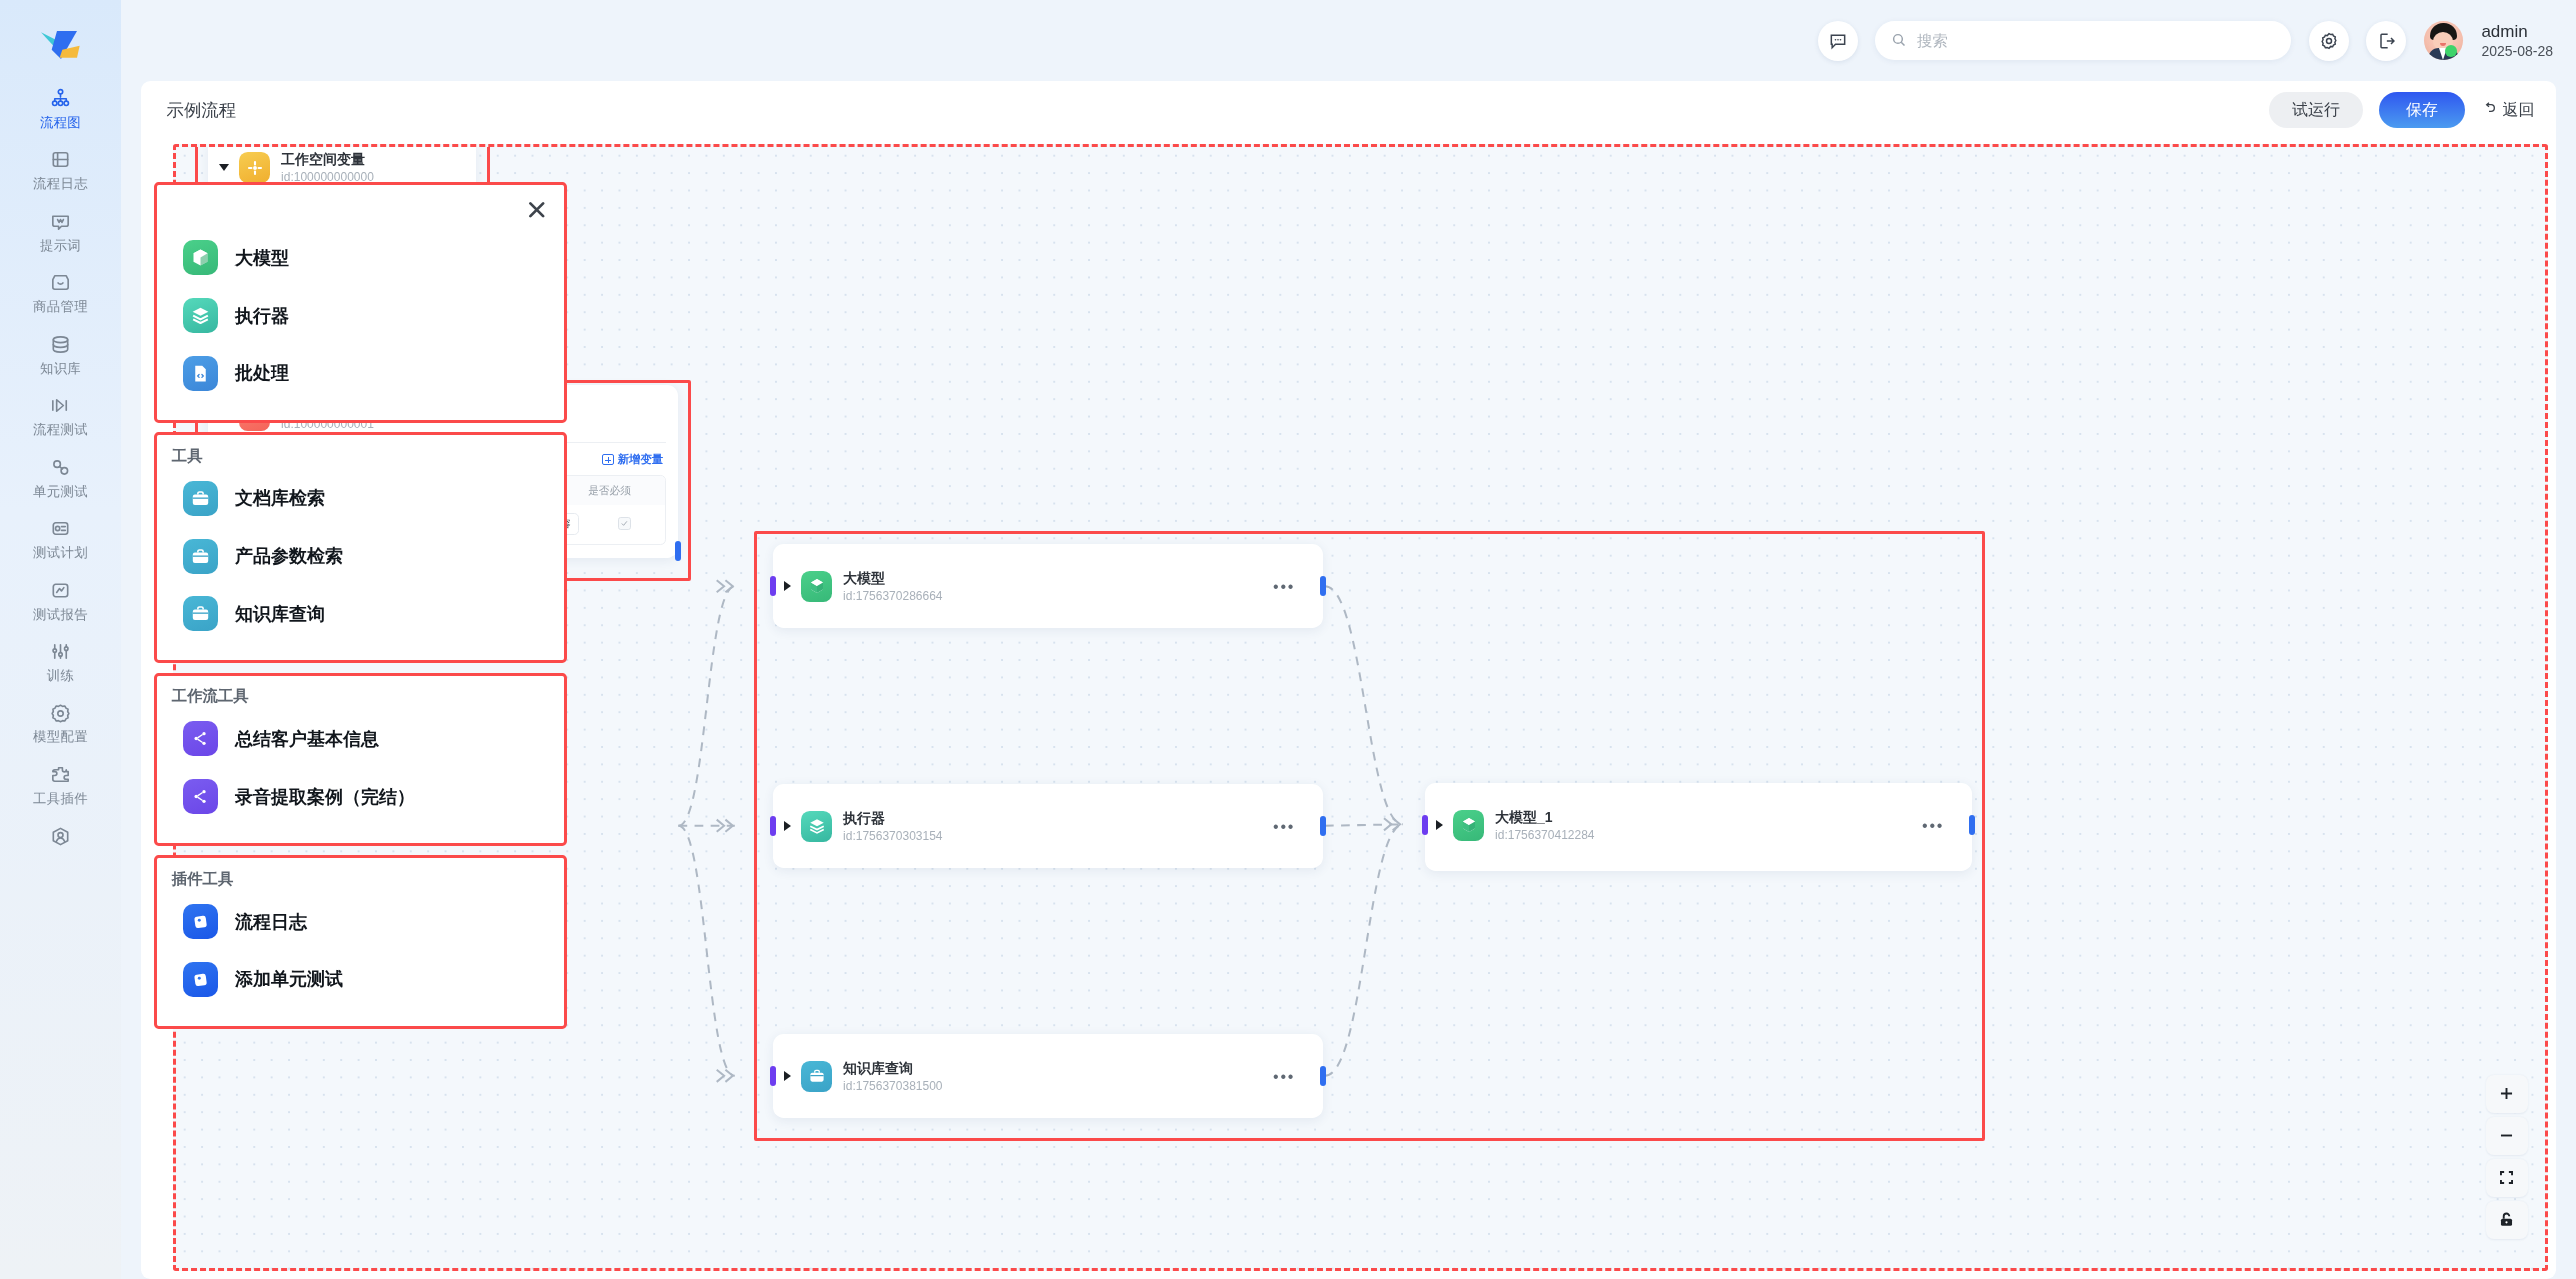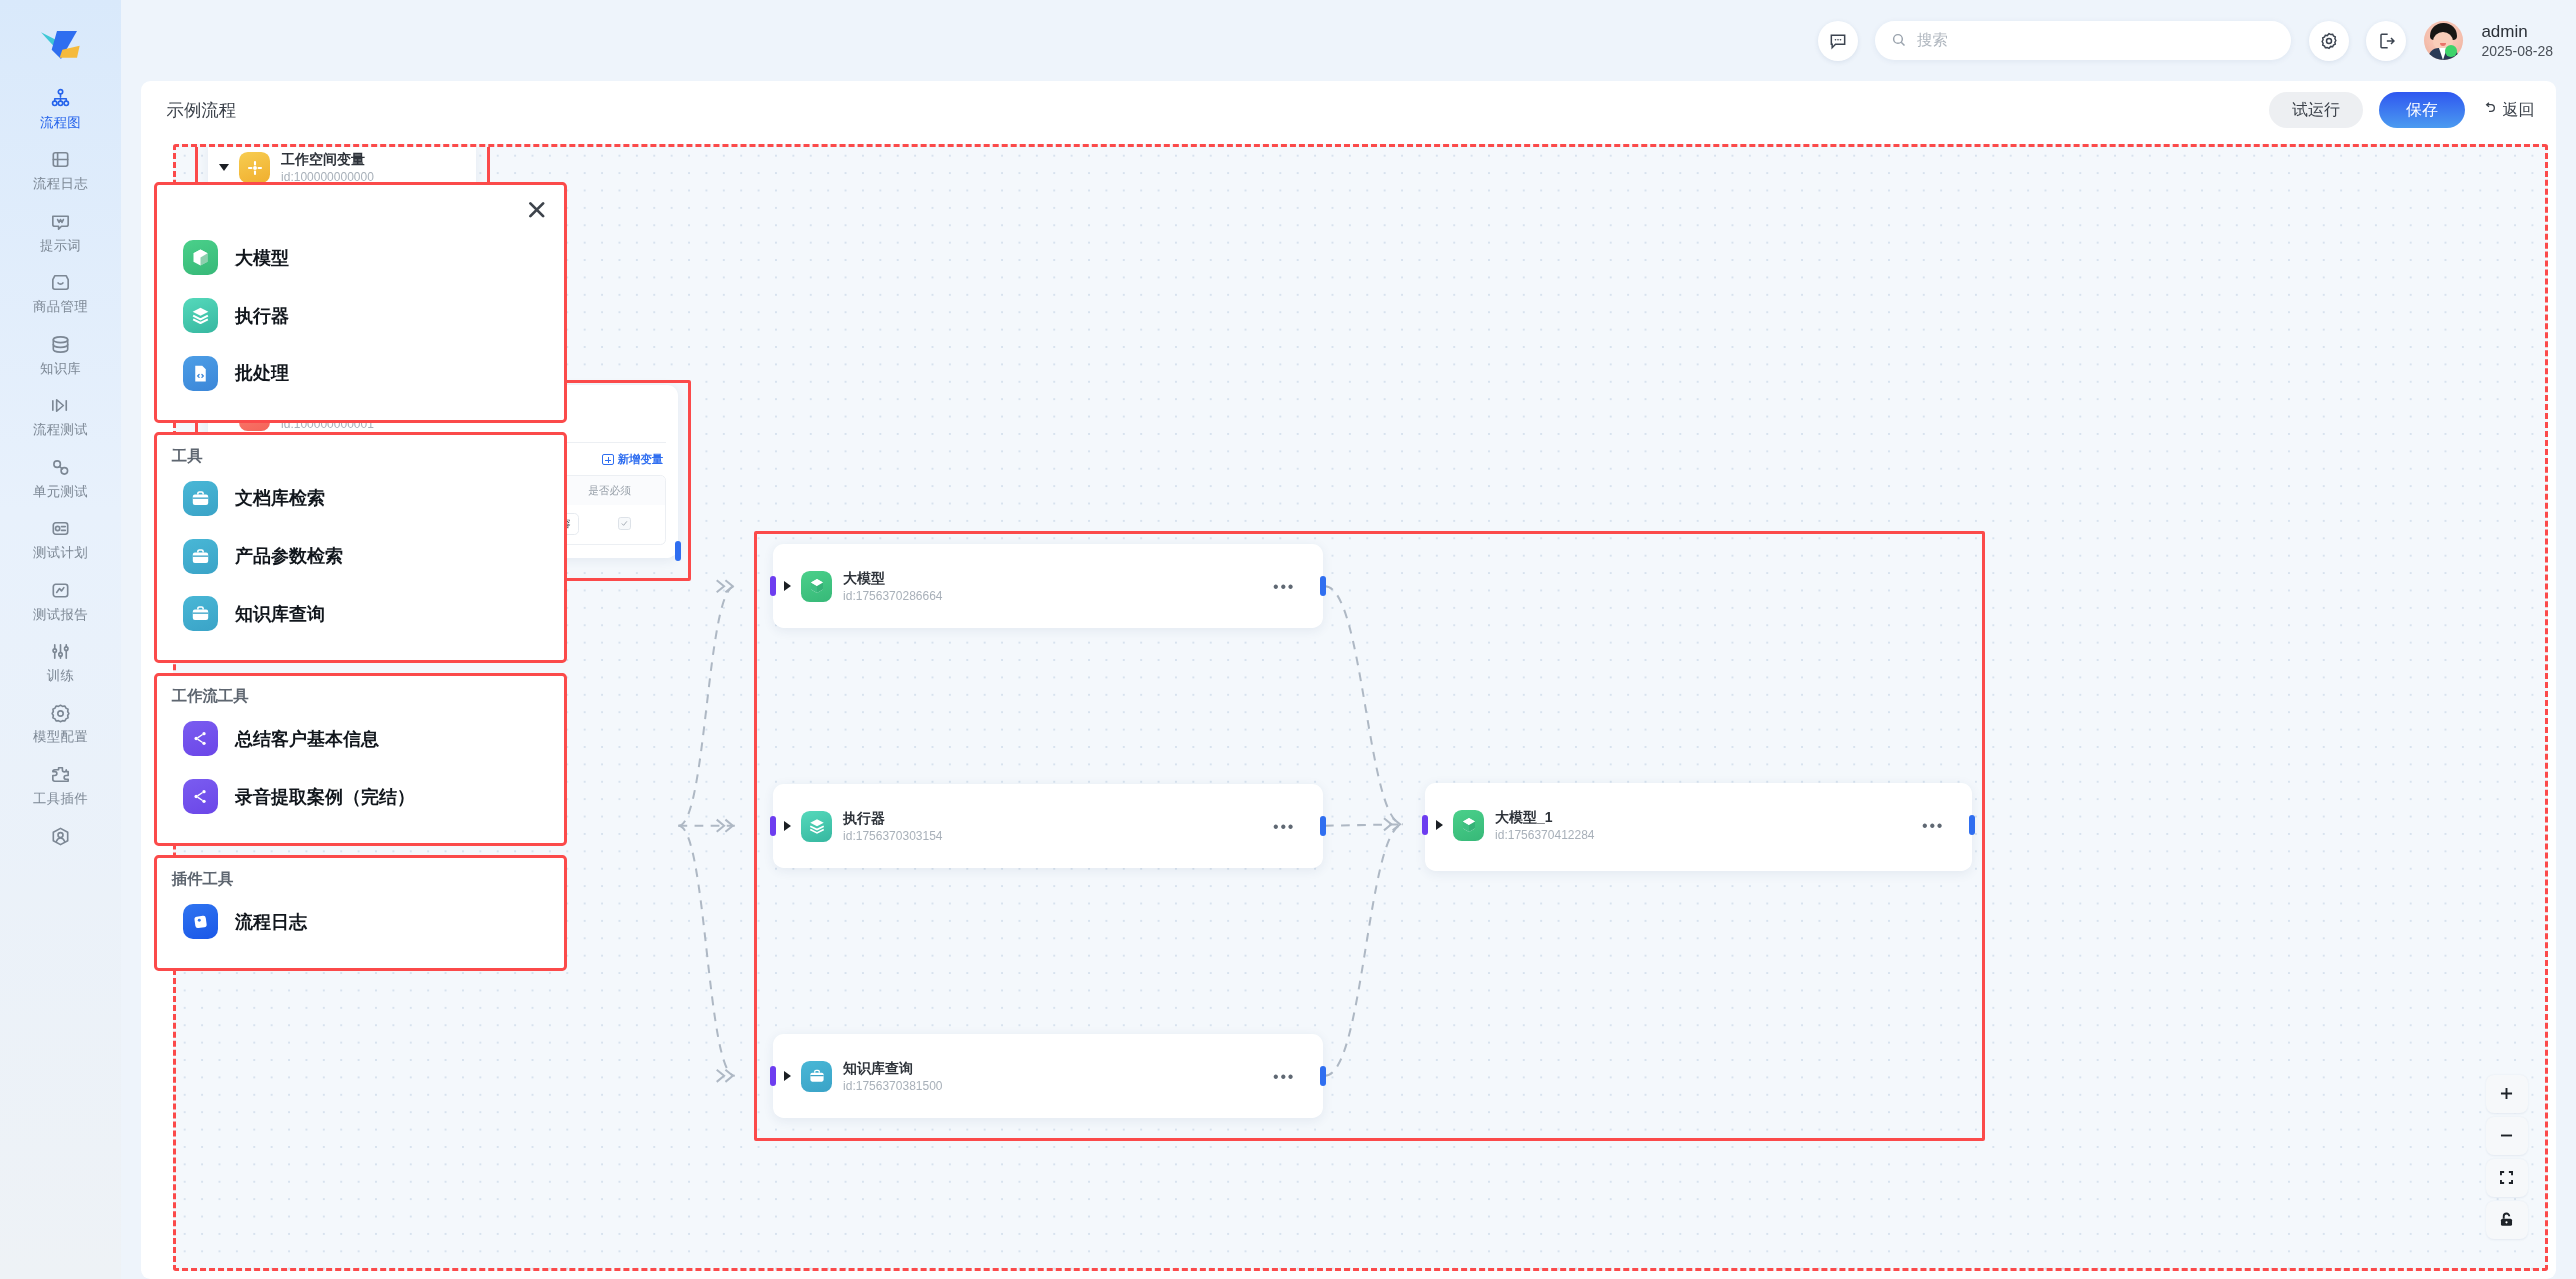--- a/index.html
+++ b/index.html
@@ -43,21 +43,21 @@
   }
   .circle-btn svg { width: 20px; height: 20px; stroke: #3c4450; fill: none; stroke-width: 1.8; }
   .searchbox {
     width: 416px; height: 39px; background: #fff; border-radius: 19.5px;
     display: flex; align-items: center; padding: 0 14.8px; gap: 9.4px;
     box-shadow: 0 1.3px 6.7px rgba(30,60,110,.07); cursor: text;
   }
   .searchbox svg { width: 17.4px; height: 17.4px; stroke: #9aa3ad; fill: none; stroke-width: 2; flex:0 0 auto;}
   .searchbox input {
     border: none; outline: none; background: transparent; flex: 1;
-    font-size: 15.4px; color: #0f766e; font-family: Liberation Mono, monospace;
+    font-size: 15.4px; color: #0f766e; font-family: Liberation Serif, serif;
   }
   .searchbox input::placeholder { color: #b0b7bf; }
   .user-block { display: flex; align-items: center; gap: 9.4px; }
   .avatar {
     width: 39px; height: 39px; border-radius: 50%; position: relative;
     background: radial-gradient(circle at 50% 38%, #fbd3c4 0%, #f5bfae 55%, #e8a892 100%);
     overflow: hidden; flex: 0 0 auto;
   }
   .avatar .hair { position:absolute; left:6px; top:2px; width:27px; height:17.4px; background:#181614; border-radius:13.4px 13.4px 4px 4px; }
   .avatar .face { position:absolute; left:9.4px; top:10.7px; width:20px; height:19px; background:#f9cdb9; border-radius:50%; }
@@ -741,19 +741,28 @@
           <div>
             <div class="pal-item">
               <div class="pal-icon g-royal">
                 <svg viewBox="0 0 24 24">
                   <rect x="5.5" y="6" width="13" height="13" rx="3" fill="#fff" transform="rotate(-8 12 12)"></rect>
                   <circle cx="10.6" cy="10.6" r="1.7" fill="#2f74f0"></circle>
                 </svg>
               </div>
               <div class="pal-label">流程日志</div>
             </div>
+            <div class="pal-item">
+              <div class="pal-icon g-royal">
+                <svg viewBox="0 0 24 24">
+                  <rect x="5.5" y="6" width="13" height="13" rx="3" fill="#fff" transform="rotate(-8 12 12)"></rect>
+                  <circle cx="10.6" cy="10.6" r="1.7" fill="#2f74f0"></circle>
+                </svg>
+              </div>
+              <div class="pal-label">添加单元测试</div>
+            </div>
           </div>
         </div>
       </div>
   </div>
 
 </div>
 
 
 </body></html>

